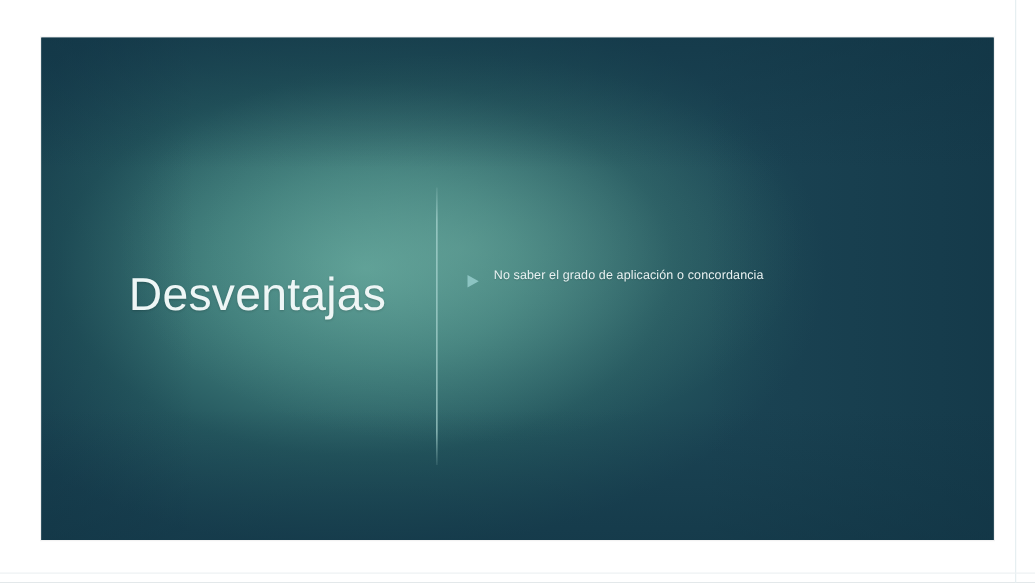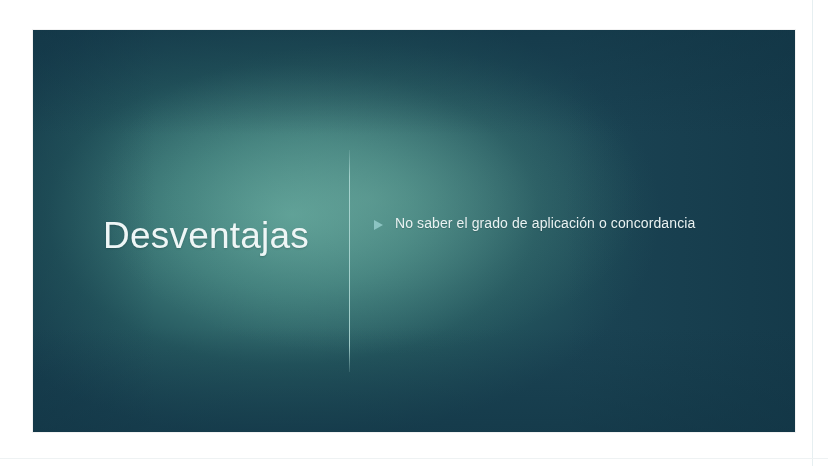--- a/index.html
+++ b/index.html
@@ -136,21 +136,21 @@
     left: 1px;
     top: 0;
     width: 0;
     height: 0;
     border-top: 5.5px solid transparent;
     border-bottom: 5.5px solid transparent;
     border-left: 9px solid #8cc4c2;
   }
   .bullet-text {
     color: #e9f2f2;
-    font-size: 14px;
+    font-size: 10px;
     font-weight: 300;
     line-height: 1.33;
     letter-spacing: 0.1px;
     text-shadow: 0 1px 1px rgba(0,0,0,0.16);
   }
 </style>
 </head>
 <body>
 
 <div id="page">

